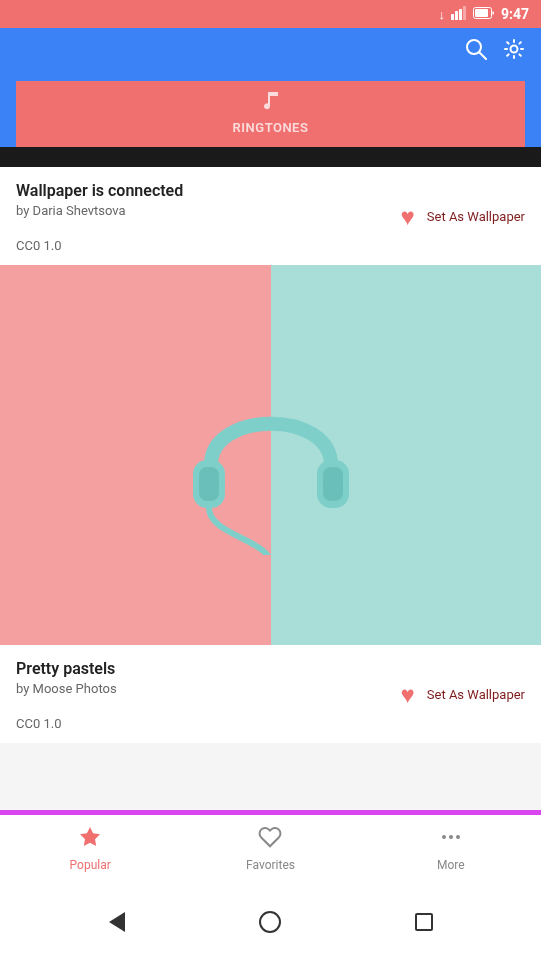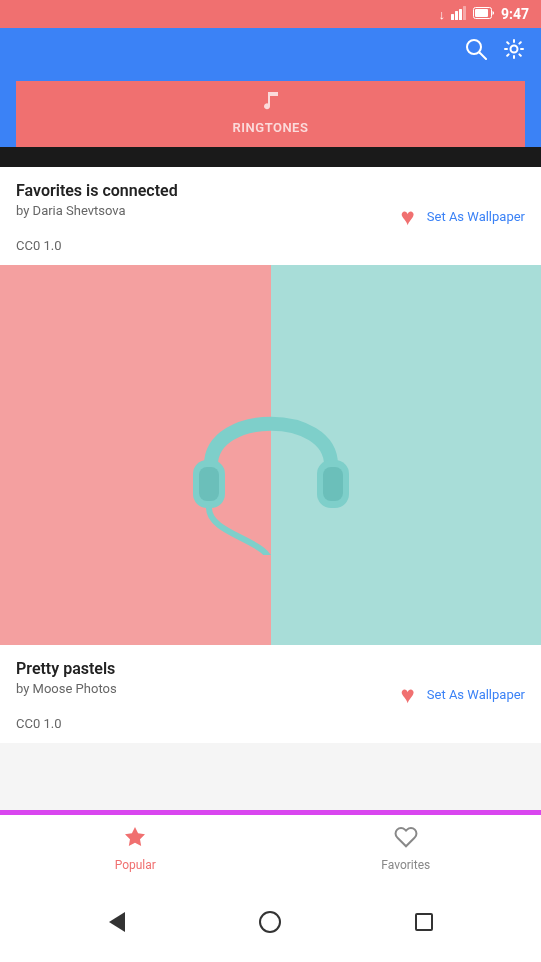--- a/index.html
+++ b/index.html
@@ -149,21 +149,21 @@
       color: #f07070;
       font-size: 24px;
       cursor: pointer;
       border: none;
       background: none;
     }
 
     .set-wallpaper-btn {
       background: none;
       border: none;
-      color: #3b82f6;
+      color: #7f1d1d;
       font-size: 13px;
       cursor: pointer;
       text-align: right;
       line-height: 1.3;
       max-width: 100px;
     }
 
     
     .wallpaper-image {
       width: 541px;
@@ -337,21 +337,21 @@
       <span class="tab-label">RINGTONES</span>
     </div>
   </div>
 </div>
 
 <div class="black-band"></div>
 
 <div class="wallpaper-card">
   <div class="wallpaper-info">
     <div class="wallpaper-text">
-      <div class="wallpaper-title">Favorites is connected</div>
+      <div class="wallpaper-title">Wallpaper is connected</div>
       <div class="wallpaper-author">by Daria Shevtsova</div>
       <div class="wallpaper-license">CC0 1.0</div>
     </div>
     <div class="wallpaper-actions">
       <button class="heart-btn">♥</button>
       <button class="set-wallpaper-btn">Set As Wallpaper</button>
     </div>
   </div>
 </div>
 
@@ -401,20 +401,30 @@
     <span class="nav-label">Popular</span>
   </div>
   <div class="nav-item">
     <span class="nav-icon">
       <svg width="24" height="24" viewBox="0 0 24 24" fill="none" stroke="#888" stroke-width="2">
         <path d="M20.84 4.61a5.5 5.5 0 0 0-7.78 0L12 5.67l-1.06-1.06a5.5 5.5 0 0 0-7.78 7.78l1.06 1.06L12 21.23l7.78-7.78 1.06-1.06a5.5 5.5 0 0 0 0-7.78z"></path>
       </svg>
     </span>
     <span class="nav-label">Favorites</span>
   </div>
+  <div class="nav-item">
+    <span class="nav-icon">
+      <svg width="24" height="24" viewBox="0 0 24 24" fill="#888">
+        <circle cx="5" cy="12" r="2"></circle>
+        <circle cx="12" cy="12" r="2"></circle>
+        <circle cx="19" cy="12" r="2"></circle>
+      </svg>
+    </span>
+    <span class="nav-label">More</span>
+  </div>
 </div>
 
 <div class="android-nav">
   <div class="android-btn">
     <div class="android-back"></div>
   </div>
   <div class="android-btn">
     <div class="android-home"></div>
   </div>
   <div class="android-btn">

